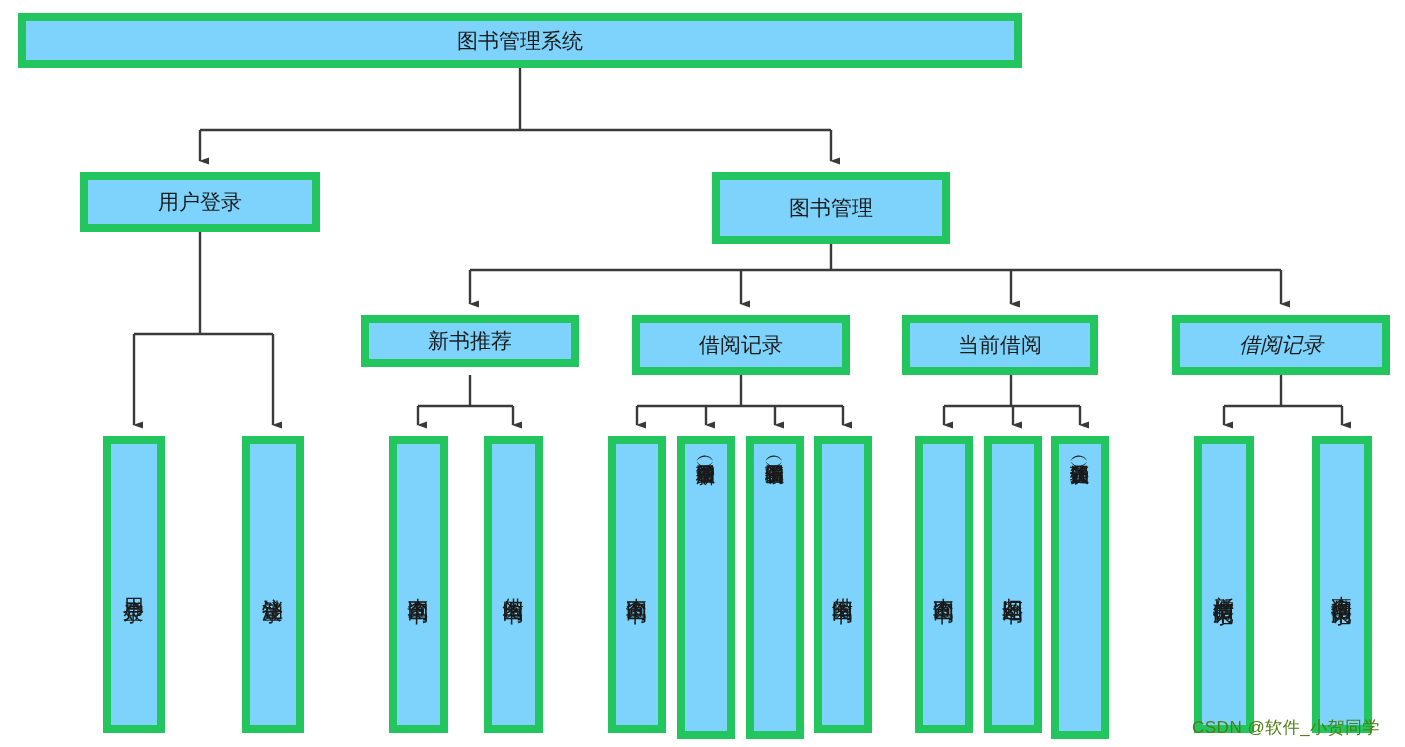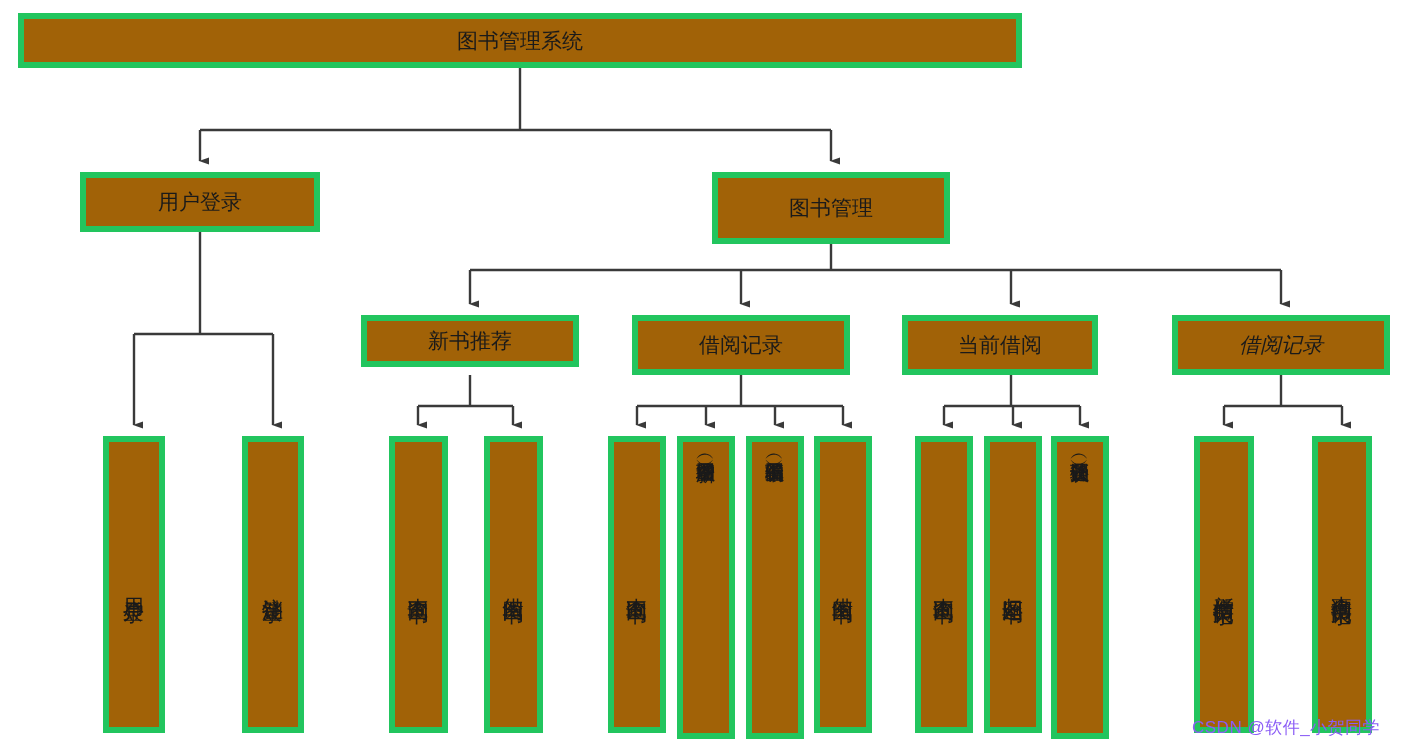--- a/index.html
+++ b/index.html
@@ -16,22 +16,22 @@
   }
   #diagram-root {
     position: absolute;
     left: 0; top: 0;
     width: 1405px;
     height: 747px;
   }
   .node-box {
     position: absolute;
     box-sizing: border-box;
-    border: 6px solid #22c55e;
-    background: #a16207;
+    border: 8px solid #22c55e;
+    background: #7dd3fc;
   }
   .node-label-h {
     position: absolute;
     left: 0; right: 0;
     top: 50%;
     transform: translateY(-50%);
     text-align: center;
     color: #1a1a1a;
     font-size: 21px;
     line-height: 1.1;
@@ -53,21 +53,21 @@
   .v-fill   { top: 6px; }
   svg.connectors {
     position: absolute;
     left: 0; top: 0;
     width: 1405px;
     height: 747px;
     pointer-events: none;
   }
   .watermark {
     position: absolute;
-    color: #8b5cf6;
+    color: #4d7c0f;
     font-size: 17px;
     white-space: nowrap;
     letter-spacing: 0.5px;
   }
 </style>
 </head>
 <body>
 
 <div id="diagram-root">
   <svg class="connectors" viewBox="0 0 1405 747" xmlns="http://www.w3.org/2000/svg">

